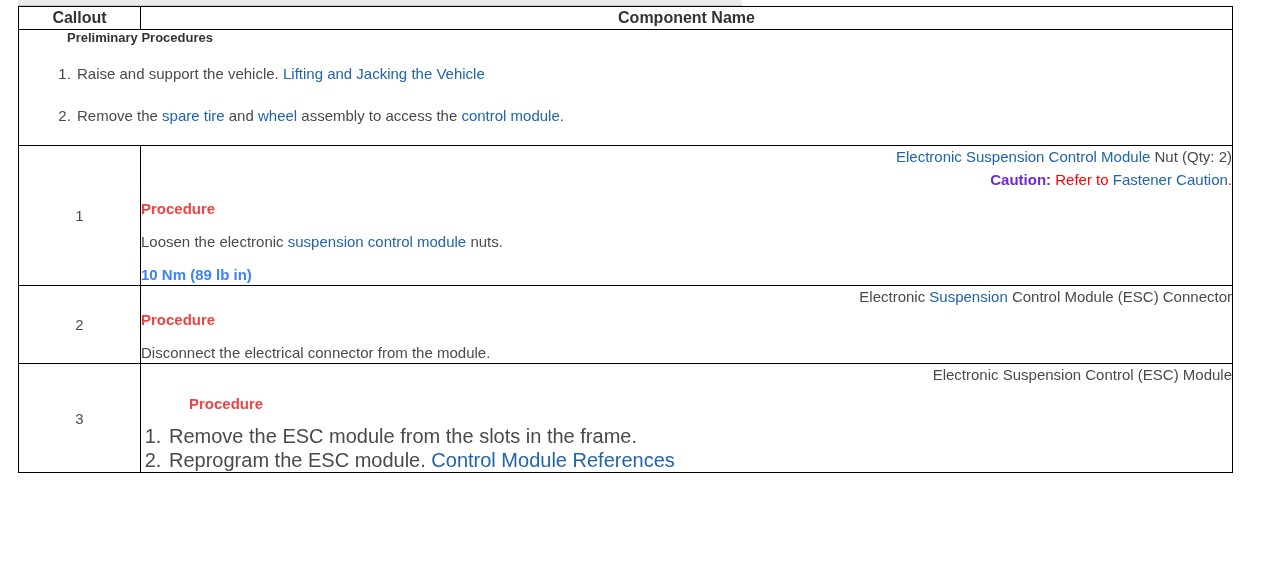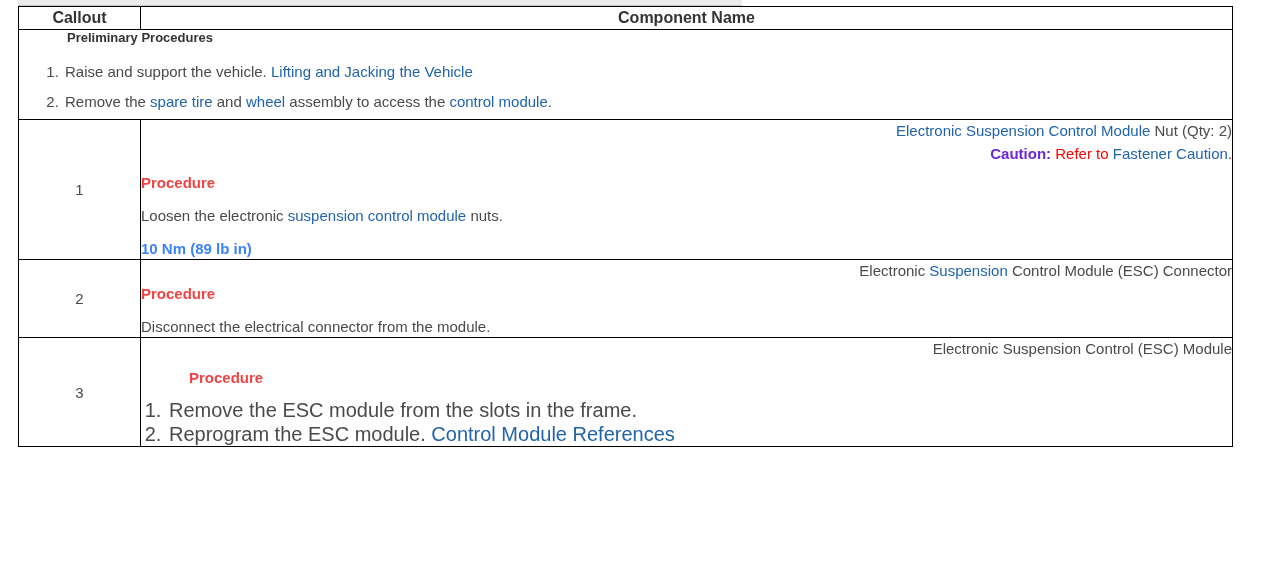--- a/index.html
+++ b/index.html
@@ -70,21 +70,21 @@
     margin: 0 0 14px 48px;
   }
   ol.prelim-list {
     margin: 0;
     padding: 0 0 0 40px;
     list-style-position: outside;
     font-size: 15px;
     line-height: 26px;
     color: #4a4a4a;
   }
-  ol.prelim-list li { margin: 4px; padding-left: 2px; }
+  ol.prelim-list li { margin: 16px; padding-left: 2px; }
 
   
   td.callout {
     text-align: center;
     font-size: 15px;
     color: #4a4a4a;
   }
 
   
   td.body {

